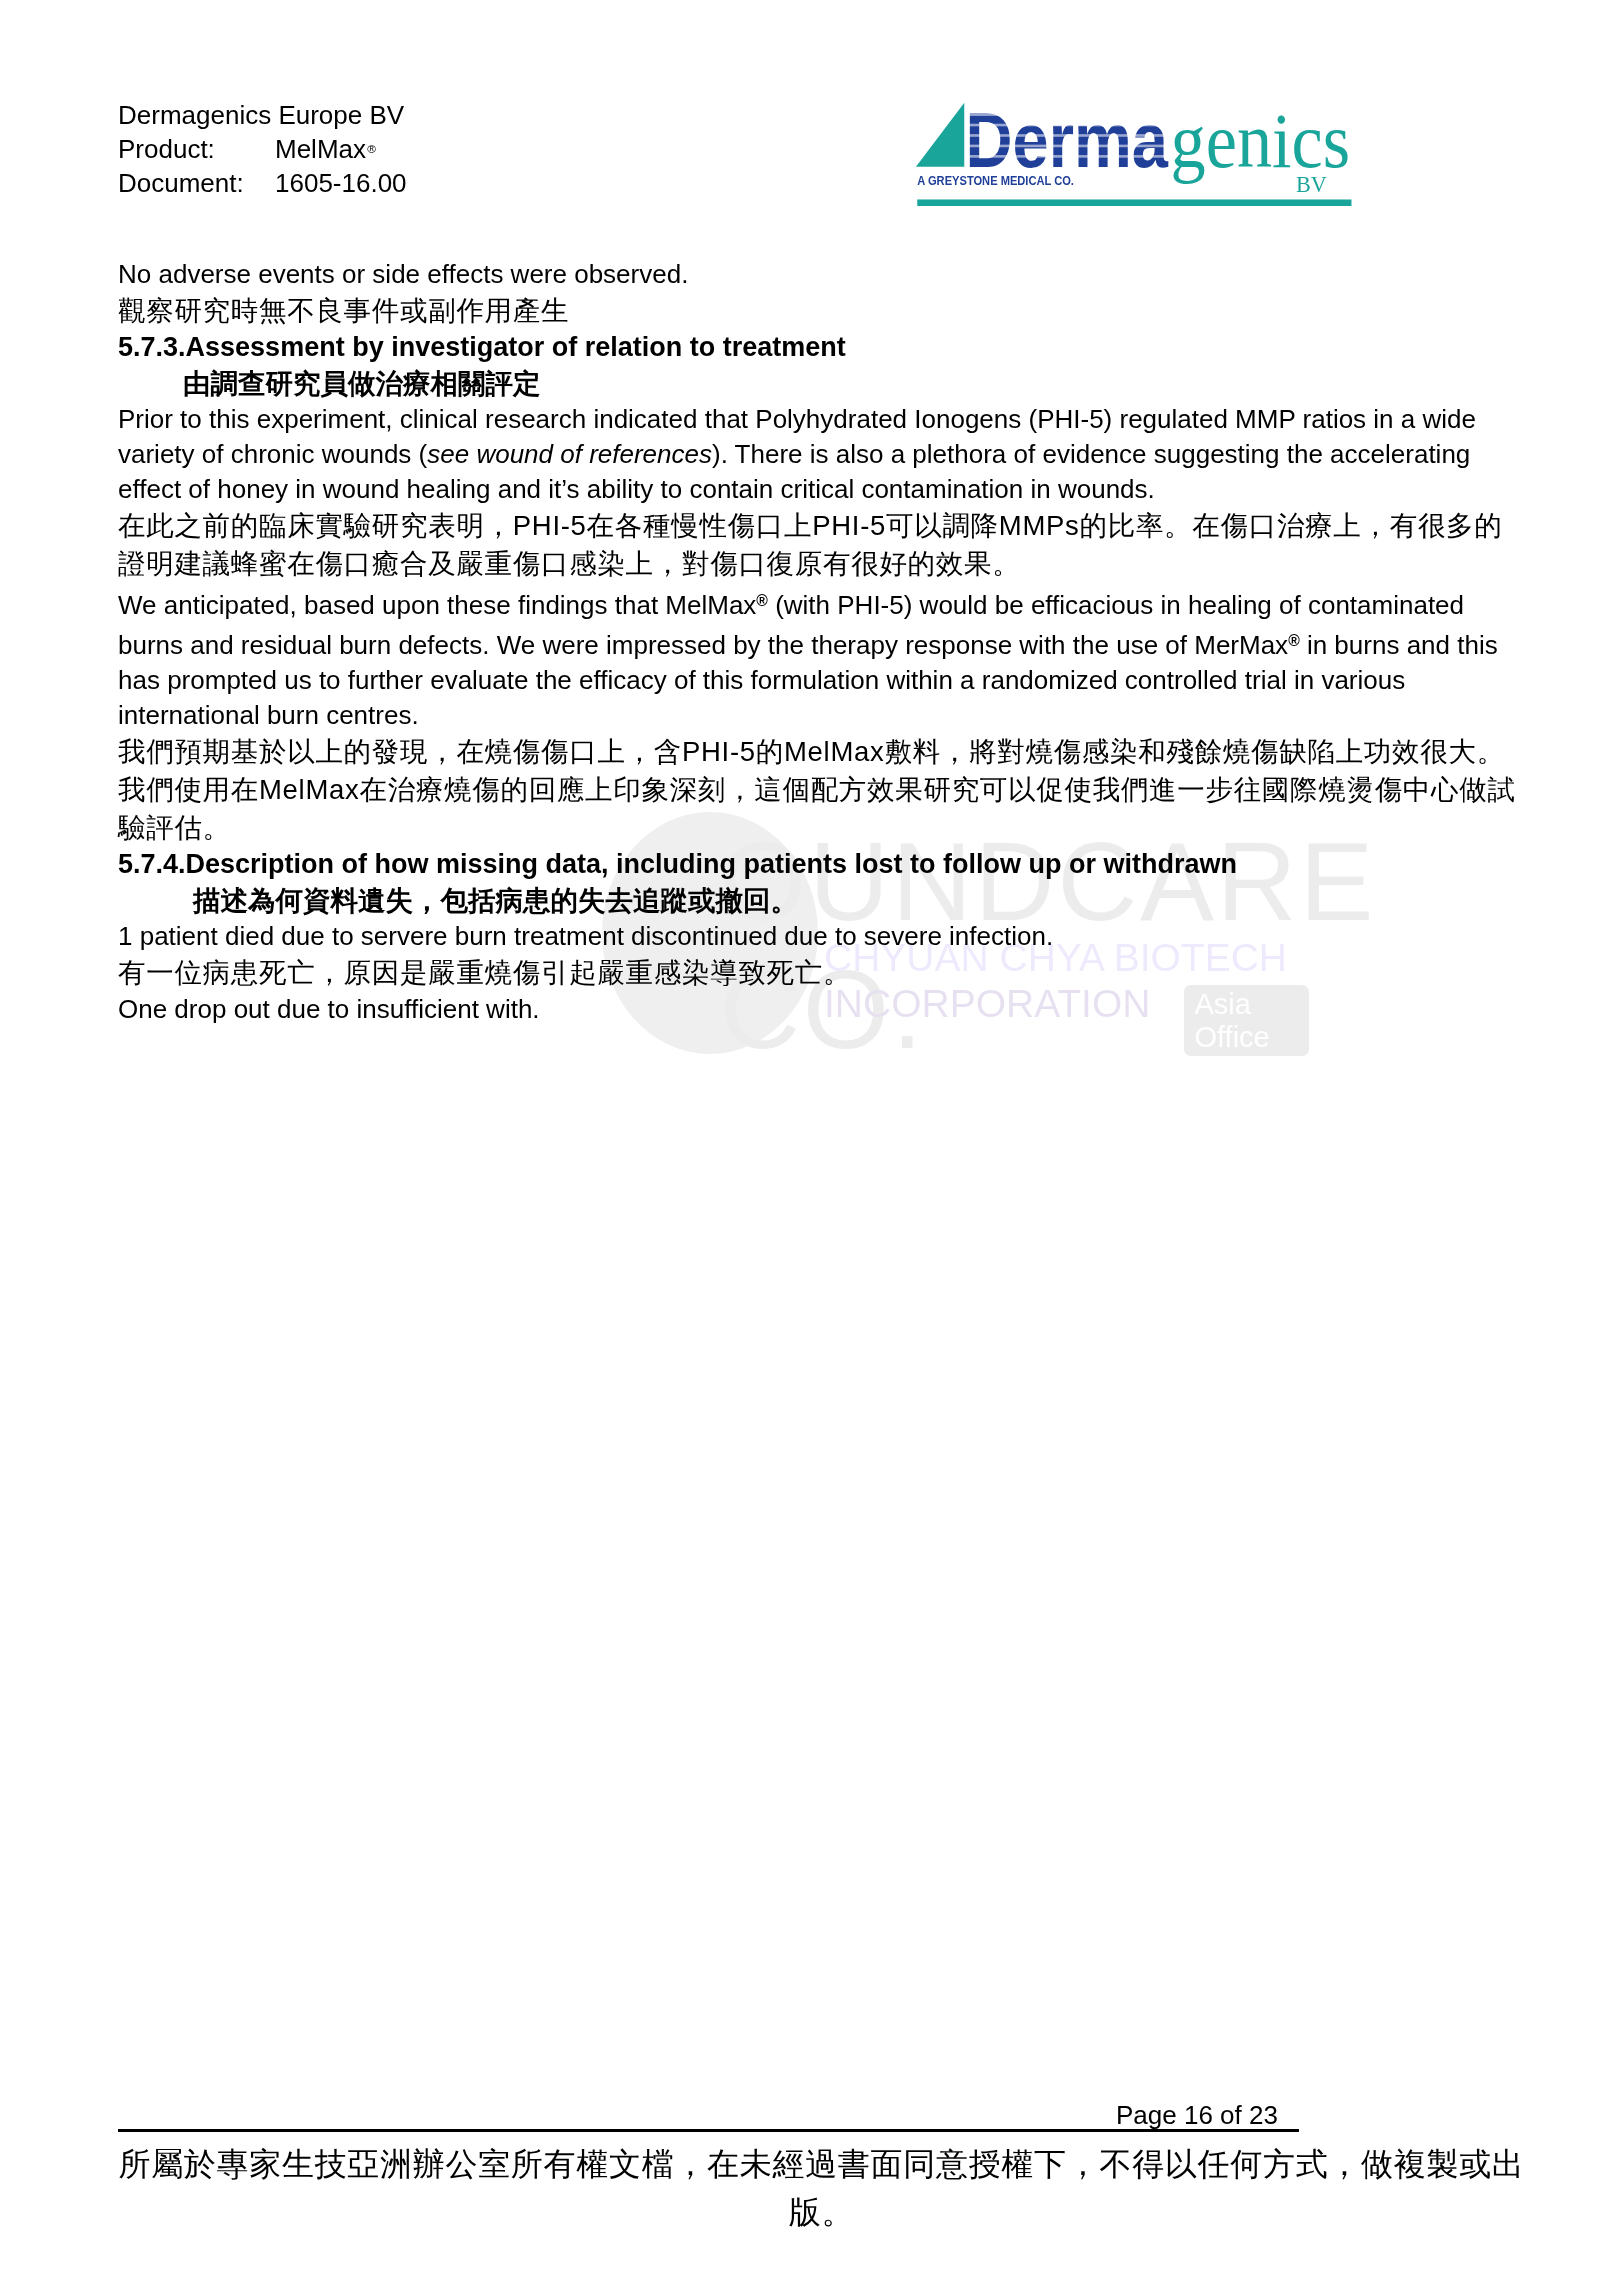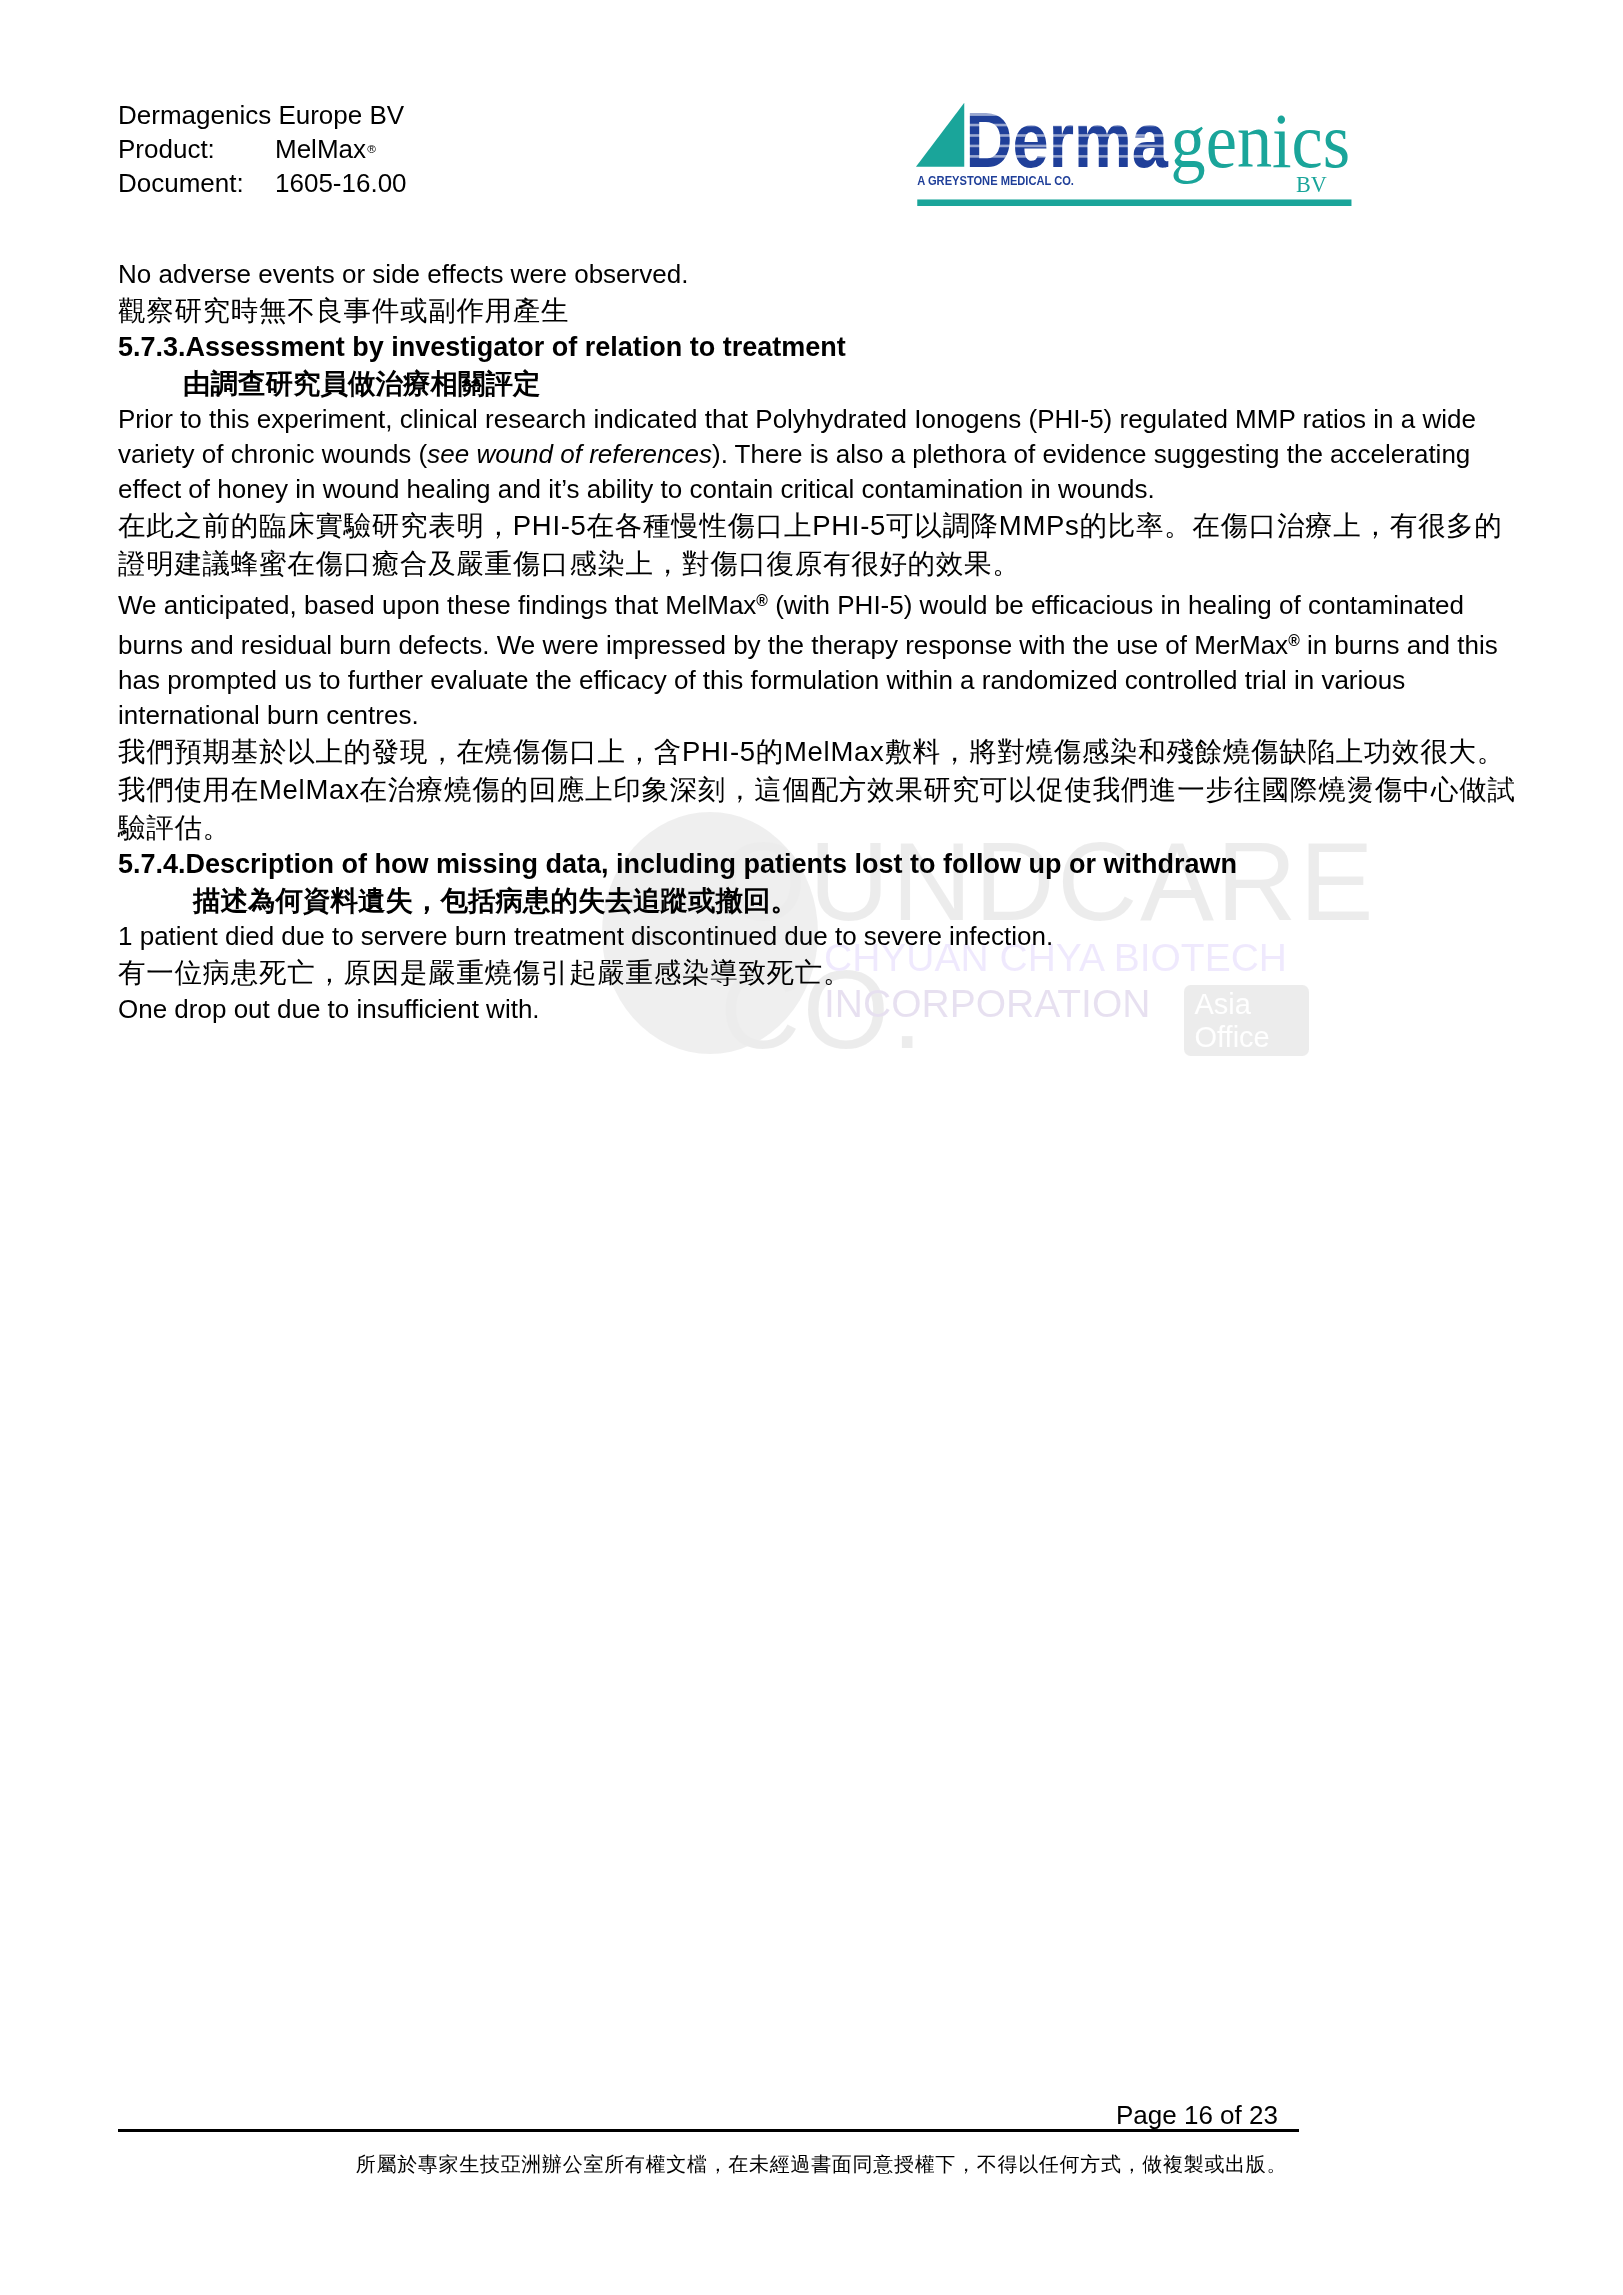--- a/index.html
+++ b/index.html
@@ -18,21 +18,21 @@
   .body-text .h-zh.second { padding-left: 75px; }
   .body-text sup { font-size: 15.7px; font-weight: bold; vertical-align: 7.9px; }
   .watermark { position: absolute; left: 458px; top: 805px; width: 851px; height: 262px; opacity: 0.13; pointer-events: none; }
   .watermark .big { position: absolute; left: 262px; top: 13px; font-size: 111px; color: #777; letter-spacing: 2.6px; font-weight: normal; }
   .watermark .sub1 { position: absolute; left: 366px; top: 131px; font-size: 39px; color: #8b5cf6; }
   .watermark .sub2 { position: absolute; left: 366px; top: 177px; font-size: 39px; color: #4c1d95; }
   .watermark .badge { position: absolute; left: 726px; top: 180px; background: #777; color: #fff; font-size: 29px; padding: 2.6px 10.5px; border-radius: 6.5px; }
   .watermark .circle { position: absolute; left: 144px; top: 6.5px; width: 216px; height: 242px; border-radius: 50%; background: #888; }
   .footer-page { position: absolute; left: 1116px; top: 2100px; font-size: 26px; }
   .footer-rule { position: absolute; left: 118px; top: 2129px; width: 1181px; height: 3.3px; background: #000; }
-  .footer-note { position: absolute; left: 118px; top: 2140px; width: 1407px; text-align: center; font-size: 20px; line-height: 48px; letter-spacing: 0.7px; }
+  .footer-note { position: absolute; left: 118px; top: 2140px; width: 1407px; text-align: center; font-size: 32px; line-height: 48px; letter-spacing: 0.7px; }
 </style>
 </head>
 <body>
 
 <div class="header-info">
   <div class="row">
       <span>Dermagenics Europe BV</span>
     </div>
   <div class="row">
     <span class="lbl">Product:</span>

